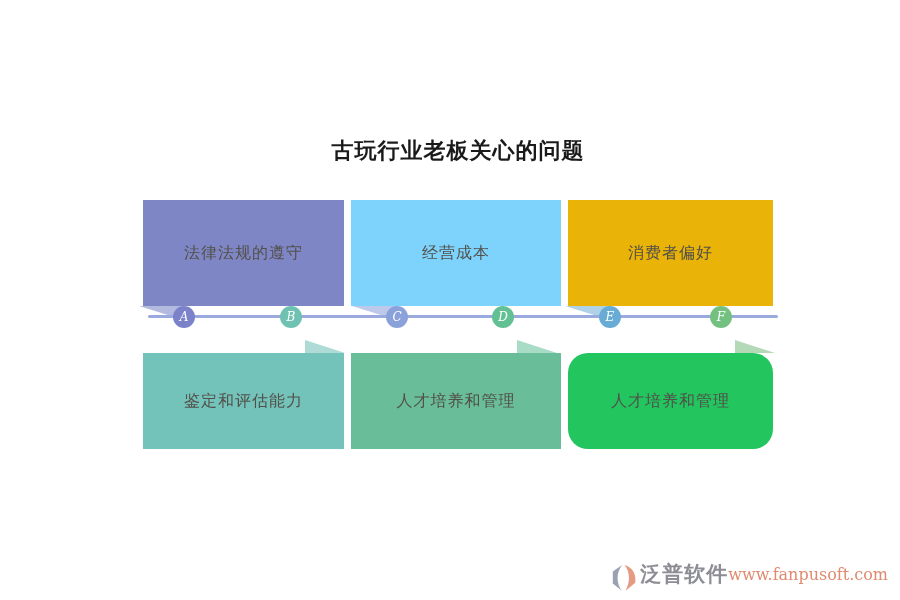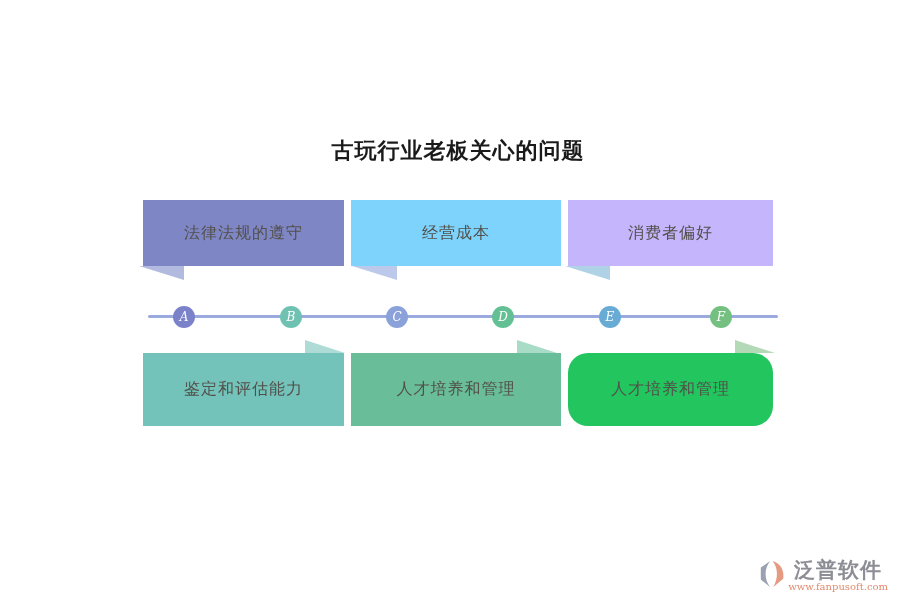--- a/index.html
+++ b/index.html
@@ -11,22 +11,22 @@
     position:absolute;top:136px;left:0;width:916px;text-align:center;
     font-family:"DejaVu Serif","Liberation Serif",serif;
     font-size:22px;font-weight:bold;letter-spacing:1px;margin:0;
   }
   
   .note{
     position:absolute;display:flex;align-items:center;justify-content:center;
     font-size:16px;letter-spacing:1px;
   }
   .note .label{position:relative;z-index:2;}
-  .note.t{top:200px;height:66px;}
-  .note.b{top:353px;height:73px;}
+  .note.t{top:200px;height:106px;}
+  .note.b{top:353px;height:96px;}
   .c1{left:143px;width:201px;}
   .c2{left:351px;width:210px;}
   .c3{left:568px;width:205px;}
   
   .tail{position:absolute;width:45px;height:14px;}
   .note.t .tail{top:100%;clip-path:polygon(0 0,100% 0,100% 100%);}
   .note.b .tail{bottom:100%;clip-path:polygon(0 0,100% 100%,0 100%);width:40px;height:13px;}
   .t.c1 .tail{left:-4px;}
   .t.c2 .tail{left:1px;}
   .t.c3 .tail{left:-3px;}
@@ -39,41 +39,41 @@
     position:absolute;top:306px;width:22px;height:22px;border-radius:50%;
     display:flex;align-items:center;justify-content:center;
     color:#ffffff;font-size:12px;font-style:italic;
     font-family:"DejaVu Serif","Liberation Serif",serif;
   }
   .n1{left:173px;} .n2{left:280px;} .n3{left:386px;}
   .n4{left:492px;} .n5{left:599px;} .n6{left:710px;}
   
   .watermark{position:absolute;right:12px;bottom:8px;display:flex;align-items:flex-start;}
   .wm-icon{width:28px;height:28px;margin-right:2px;margin-top:1px;flex:0 0 auto;}
-  .wm-text{display:flex;flex-direction:column;align-items:center;line-height:1;}
+  .wm-text{display:flex;flex-direction:row;align-items:center;line-height:1;}
   .wm-brand{font-size:21px;font-weight:bold;letter-spacing:1px;
     font-family:"DejaVu Serif","Liberation Serif",serif;}
-  .wm-url{font-size:10px;margin-top:2px;font-family:"DejaVu Serif","Liberation Serif",serif;}
+  .wm-url{font-size:16px;margin-top:2px;font-family:"DejaVu Serif","Liberation Serif",serif;}
 </style>
 </head>
 <body>
 
 <div class="canvas">
 
   <h1 class="page-title" style="color: rgb(26, 26, 26);">古玩行业老板关心的问题</h1>
 
   <div class="note t c1" style="background-color: rgb(127, 134, 198); color: rgb(82, 80, 74);">
     <span class="label">法律法规的遵守</span>
     <span class="tail" style="background-color: rgb(179, 186, 223);"></span>
   </div>
   <div class="note t c2" style="background-color: #7dd3fc; color: rgb(82, 80, 74);">
     <span class="label">经营成本</span>
     <span class="tail" style="background-color: rgb(188, 201, 234);"></span>
   </div>
-  <div class="note t c3" style="background-color: #c4b5fd; color: rgb(82, 80, 74); text-align: right;">
+  <div class="note t c3" style="background-color: #eab308; color: rgb(82, 80, 74); text-align: right;">
     <span class="label">消费者偏好</span>
     <span class="tail" style="background-color: rgb(176, 210, 231);"></span>
   </div>
 
   <div class="note b c1" style="background-color: rgb(115, 195, 186); color: rgb(82, 80, 74);">
     <span class="label">鉴定和评估能力</span>
     <span class="tail" style="background-color: rgb(174, 219, 213);"></span>
   </div>
   <div class="note b c2" style="background-color: rgb(105, 189, 153); color: rgb(82, 80, 74);">
     <span class="label">人才培养和管理</span>

